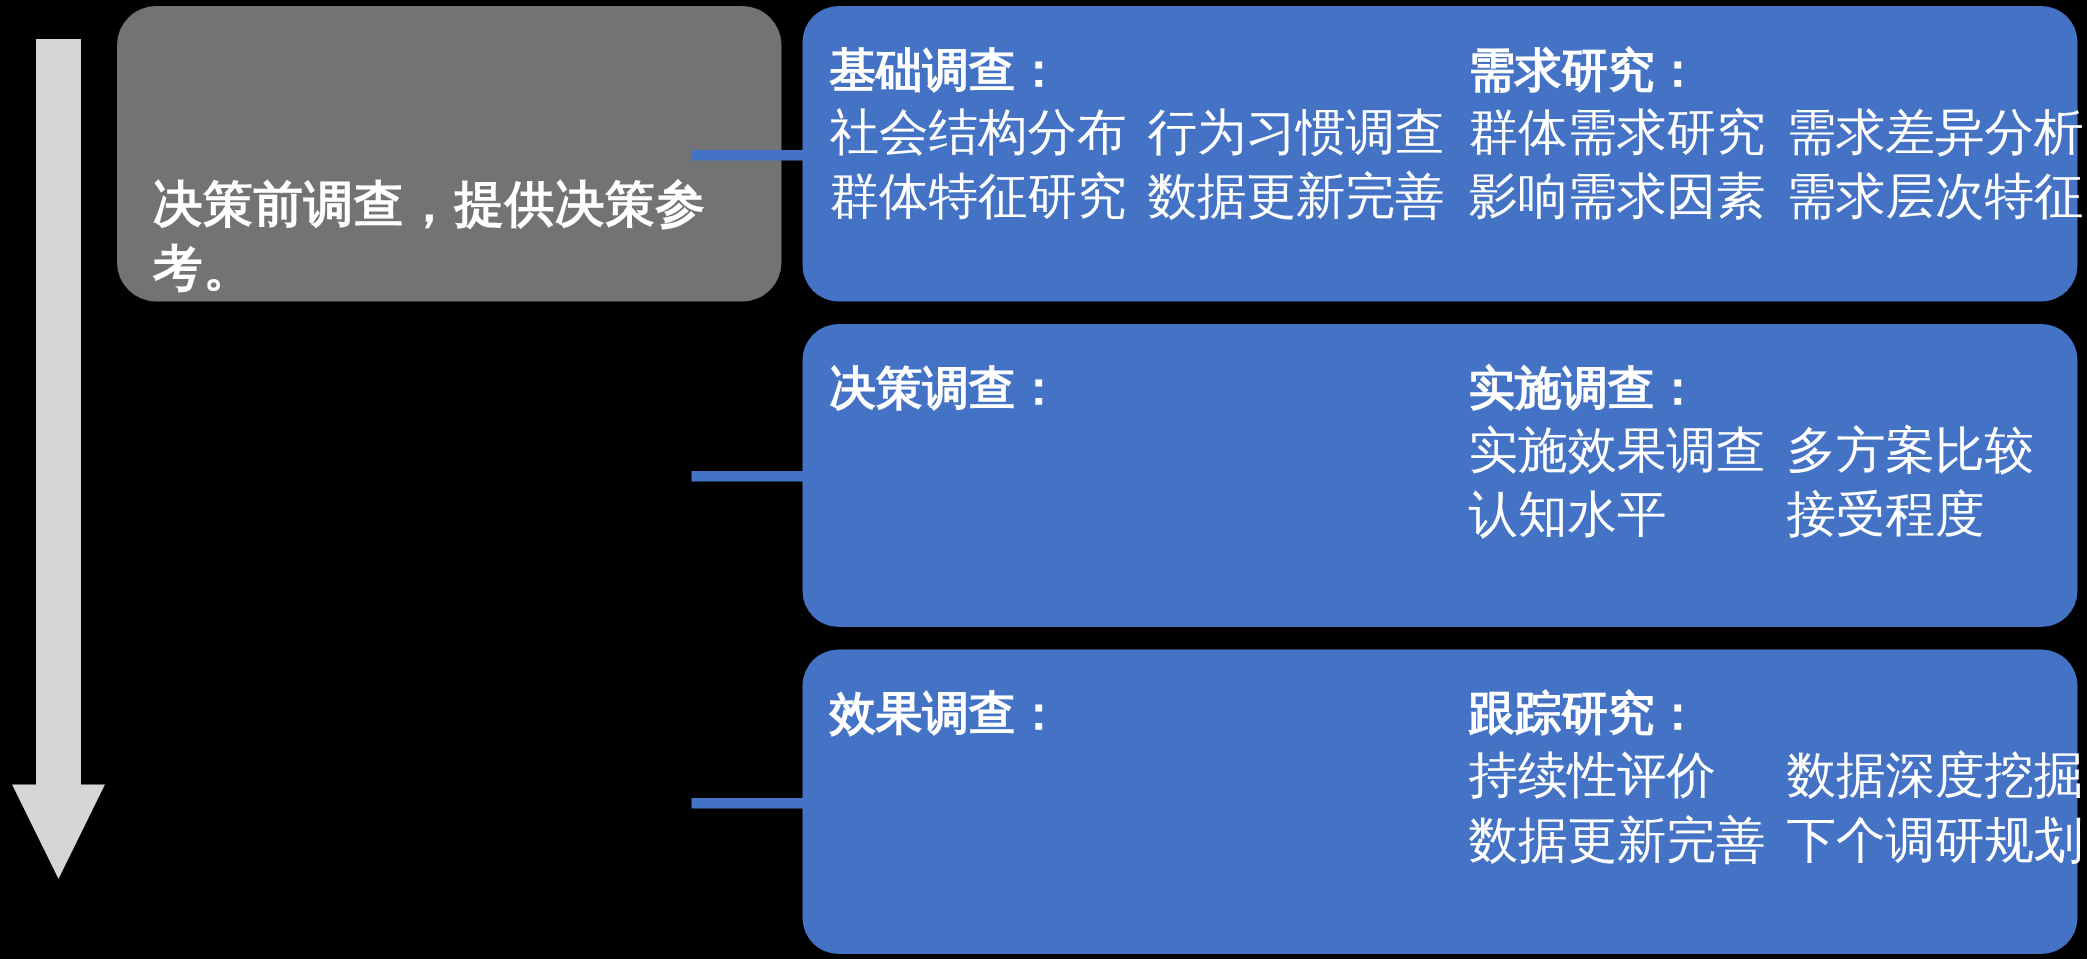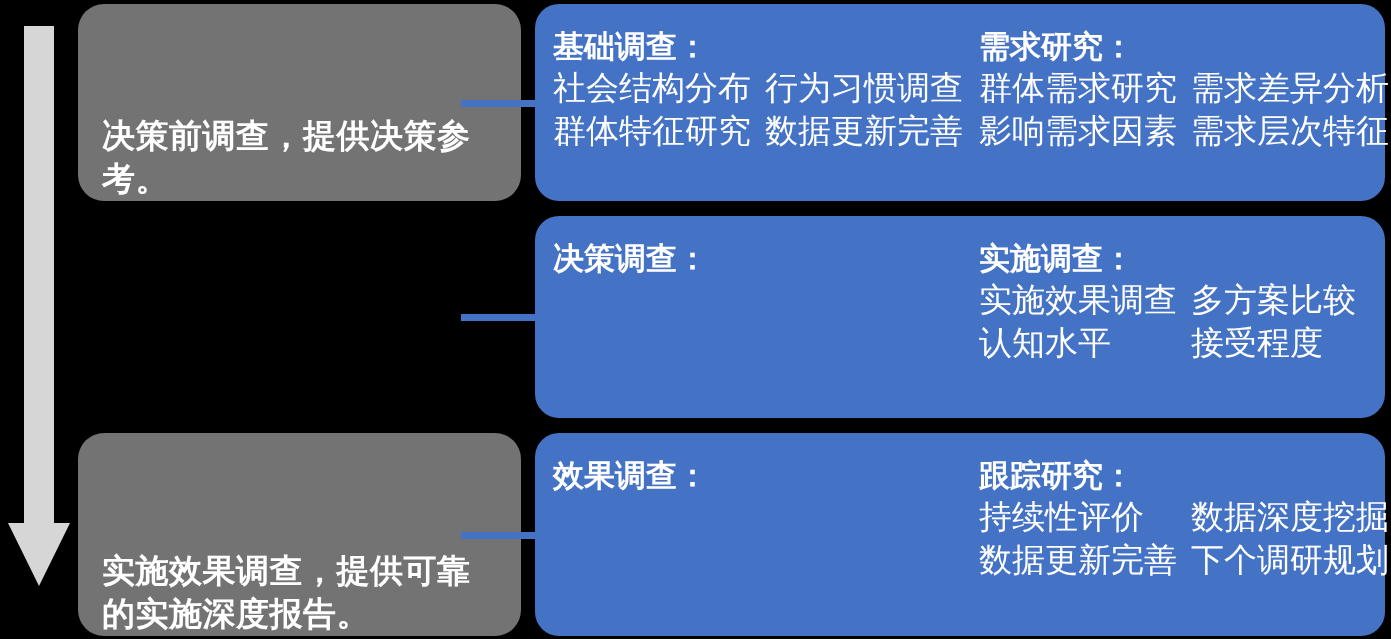--- a/index.html
+++ b/index.html
@@ -166,23 +166,20 @@
         <div class="detail-item">认知水平</div>
         <div class="detail-item">接受程度</div>
       </div>
     </div>
 
   </div>
 </div>
 
 <div class="flow-row row-3">
 
-  <div class="stage-card">
-    <div class="stage-title">实施效果调查，提供可靠的实施深度报告。</div>
-  </div>
 
   <div class="connector-line"></div>
 
   <div class="detail-panel">
 
     <div class="detail-group group-left">
       <div class="group-heading">效果调查：</div>
     </div>
 
     <div class="detail-group group-right">

